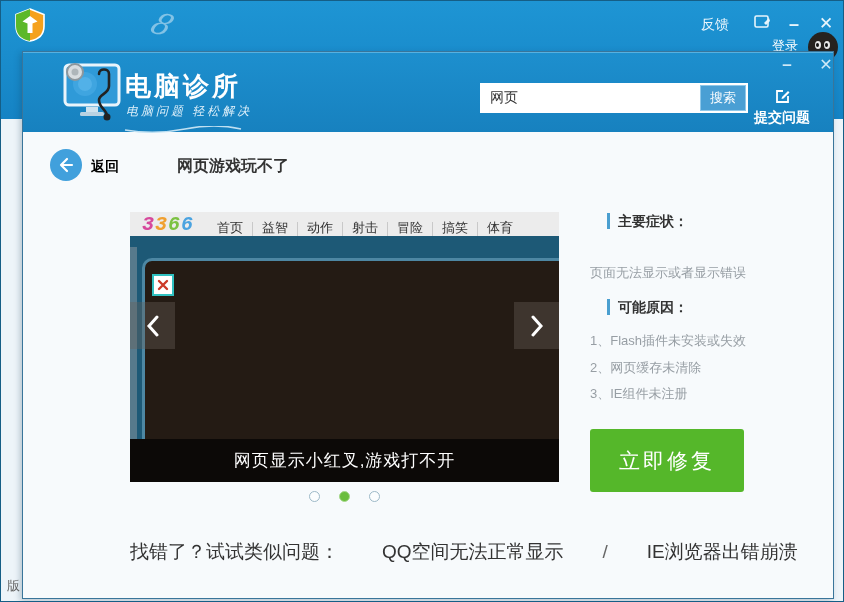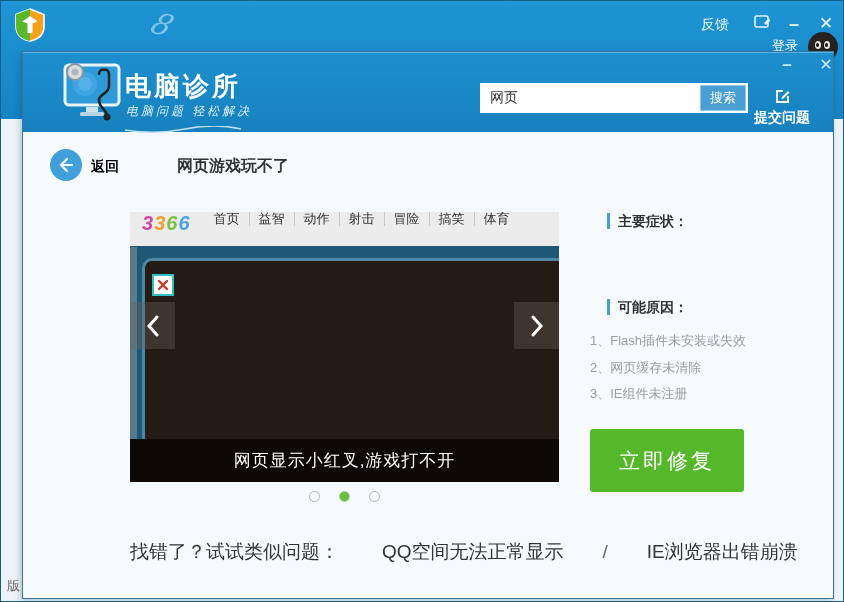--- a/index.html
+++ b/index.html
@@ -64,22 +64,22 @@
                  border-radius:50%; background:#41a0dc; cursor:pointer;
                  display:flex; align-items:center; justify-content:center; }
   .back-label { position:absolute; left:68px; top:106px; color:#000000; font-size:14px;
                 font-weight:bold; cursor:pointer; }
   .page-title { position:absolute; left:107px; top:104px; color:#333; font-size:16px;
                 font-weight:bold;margin-left:47px; }
 
   
   .carousel { position:absolute; left:107px; top:160px; width:429px; height:270px;
               overflow:hidden; background:#1d5976; }
-  .c-topbar { position:absolute; left:0; top:0; width:100%; height:34px; background:#ececec;
-              display:flex; align-items:flex-start; }
+  .c-topbar { position:absolute; left:0; top:0; width:100%; height:24px; background:#ececec;
+              display:flex; align-items:flex-end;font-family:Liberation Mono, monospace; }
   .c-logo { font-size:20px; font-weight:bold; font-style:italic; margin-left:12px;
             letter-spacing:1px; }
   .c-logo span:nth-child(1){ color:#d6499c; } .c-logo span:nth-child(2){ color:#f0a030; }
   .c-logo span:nth-child(3){ color:#7cc242; } .c-logo span:nth-child(4){ color:#4aa3e0; }
   .c-sitename { font-size:17px; font-weight:bold; color:#222; margin-left:6px; }
   .c-nav { display:flex; margin-left:14px; }
   .c-nav span { font-size:13px; color:#333; padding:0 9px; border-left:1px solid #c9c9c9;
                 cursor:pointer; line-height:14px; }
   .c-nav span:first-child { border-left:none; }
   .c-flashframe { position:absolute; left:12px; top:46px; right:-12px; bottom:28px;
@@ -242,20 +242,21 @@
       <div class="c-caption">网页显示小红叉,游戏打不开</div>
     </div>
 
     <div class="dots">
       <span class="dot"></span>
       <span class="dot active"></span>
       <span class="dot"></span>
     </div>
 
     <div class="sec-heading h-symptoms">主要症状：</div>
+    <div class="gray-line sym-1">页面无法显示或者显示错误</div>
 
     <div class="sec-heading h-causes">可能原因：</div>
     <div class="gray-line cause-0">1、Flash插件未安装或失效</div>
     <div class="gray-line cause-1">2、网页缓存未清除</div>
     <div class="gray-line cause-2">3、IE组件未注册</div>
 
     <button class="fix-btn">立即修复</button>
 
     <div class="similar">
       <span class="prompt">找错了？试试类似问题：</span>

